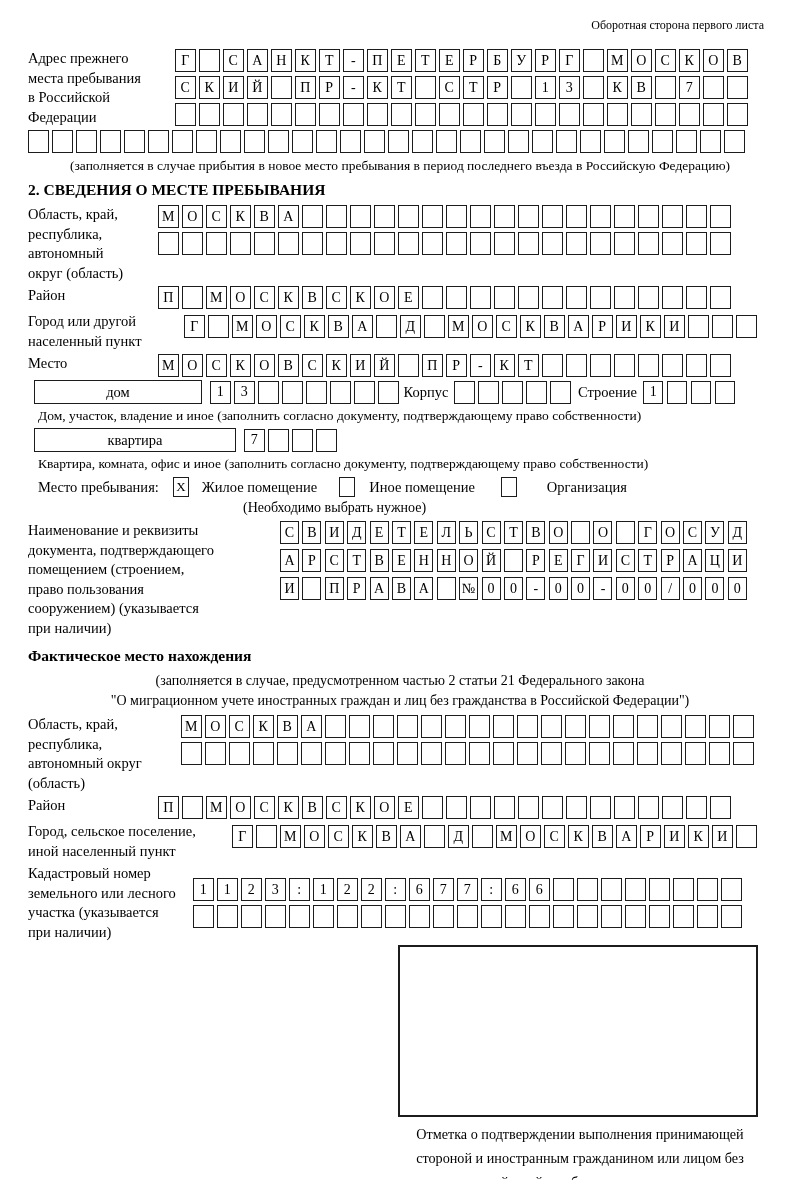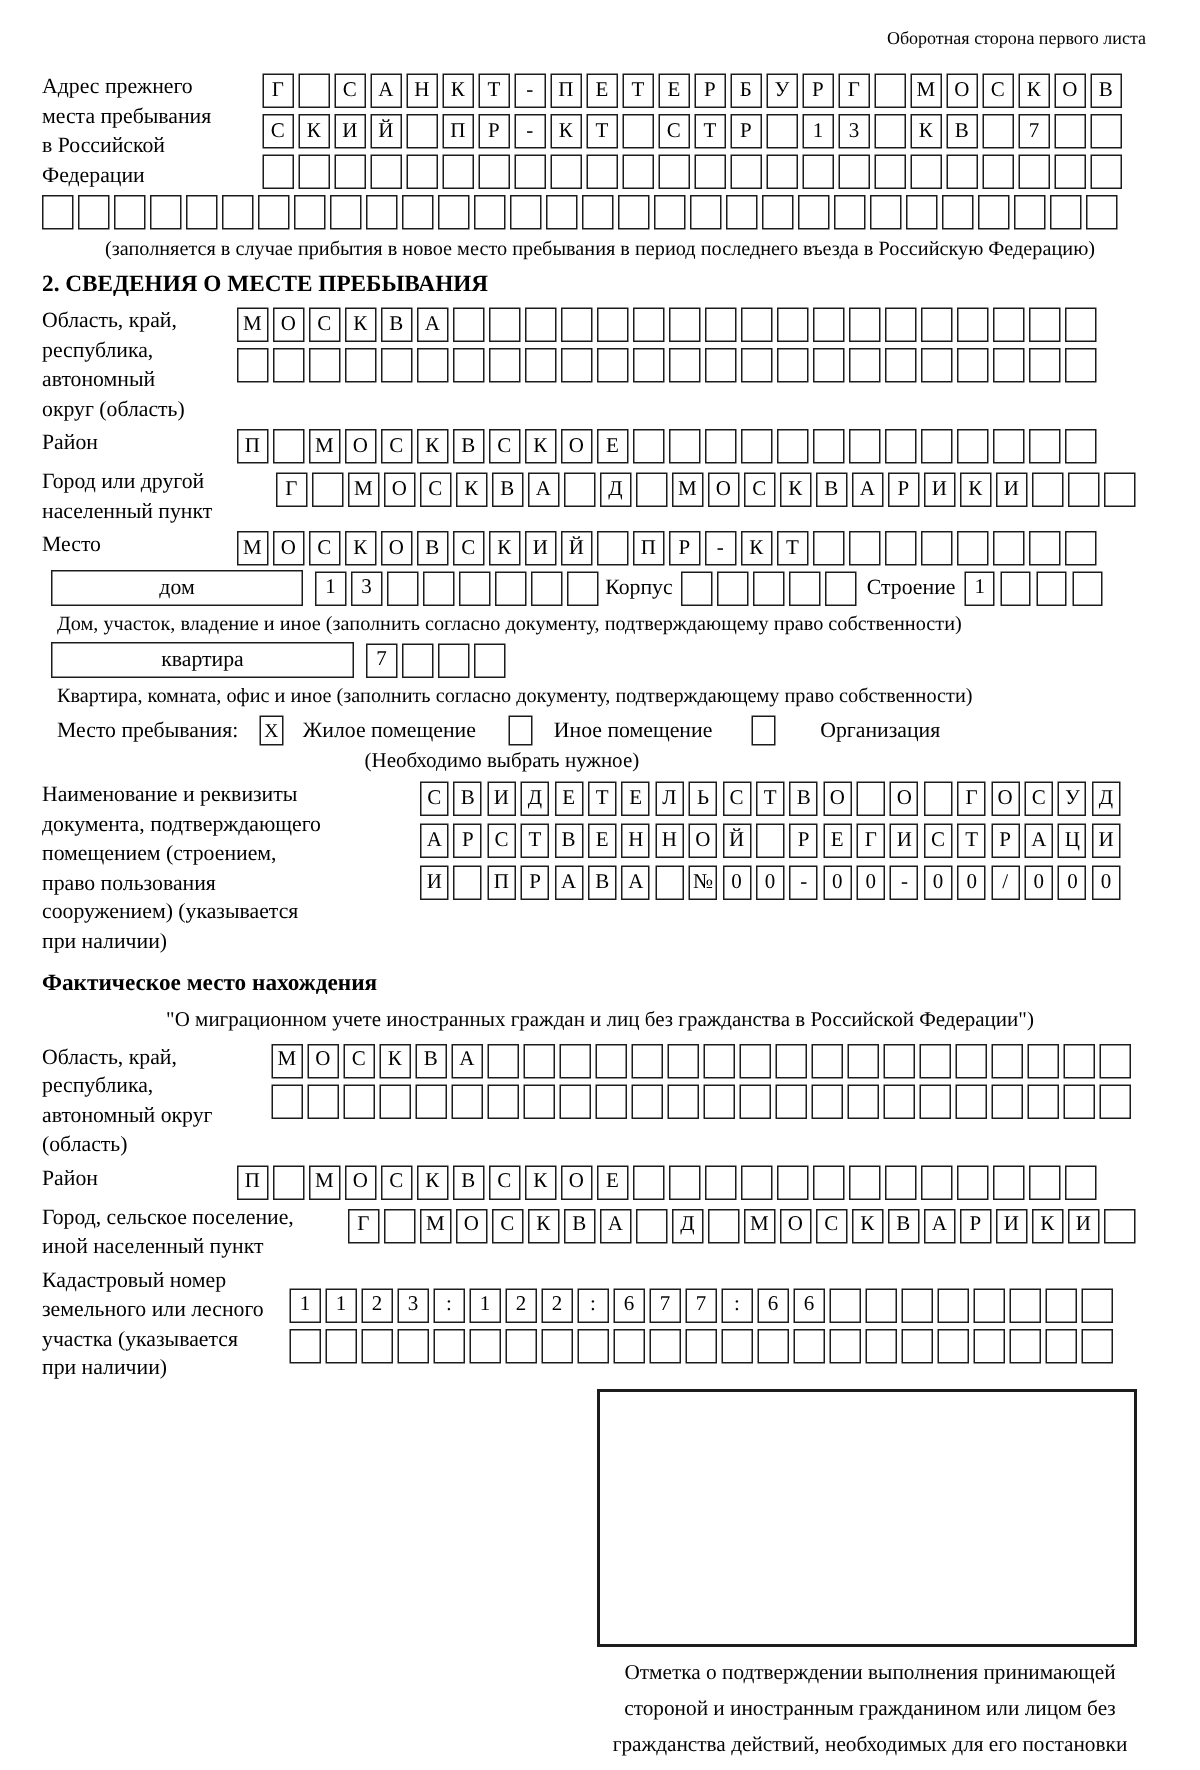--- a/index.html
+++ b/index.html
@@ -482,20 +482,21 @@
           <span class="cell">/</span>
           <span class="cell">0</span>
           <span class="cell">0</span>
           <span class="cell">0</span>
         </div>
     </div>
   </div>
 
   <div class="sec-title" style="margin-top:9px;">Фактическое место нахождения</div>
   <div class="fact-note">
+    <div>(заполняется в случае, предусмотренном частью 2 статьи 21 Федерального закона</div>
     <div>"О миграционном учете иностранных граждан и лиц без гражданства в Российской Федерации")</div>
   </div>
 
   <div class="frow">
     <div class="lbl w153">
       <div>Область, край,</div>
       <div>республика,</div>
       <div>автономный округ</div>
       <div>(область)</div>
     </div>

